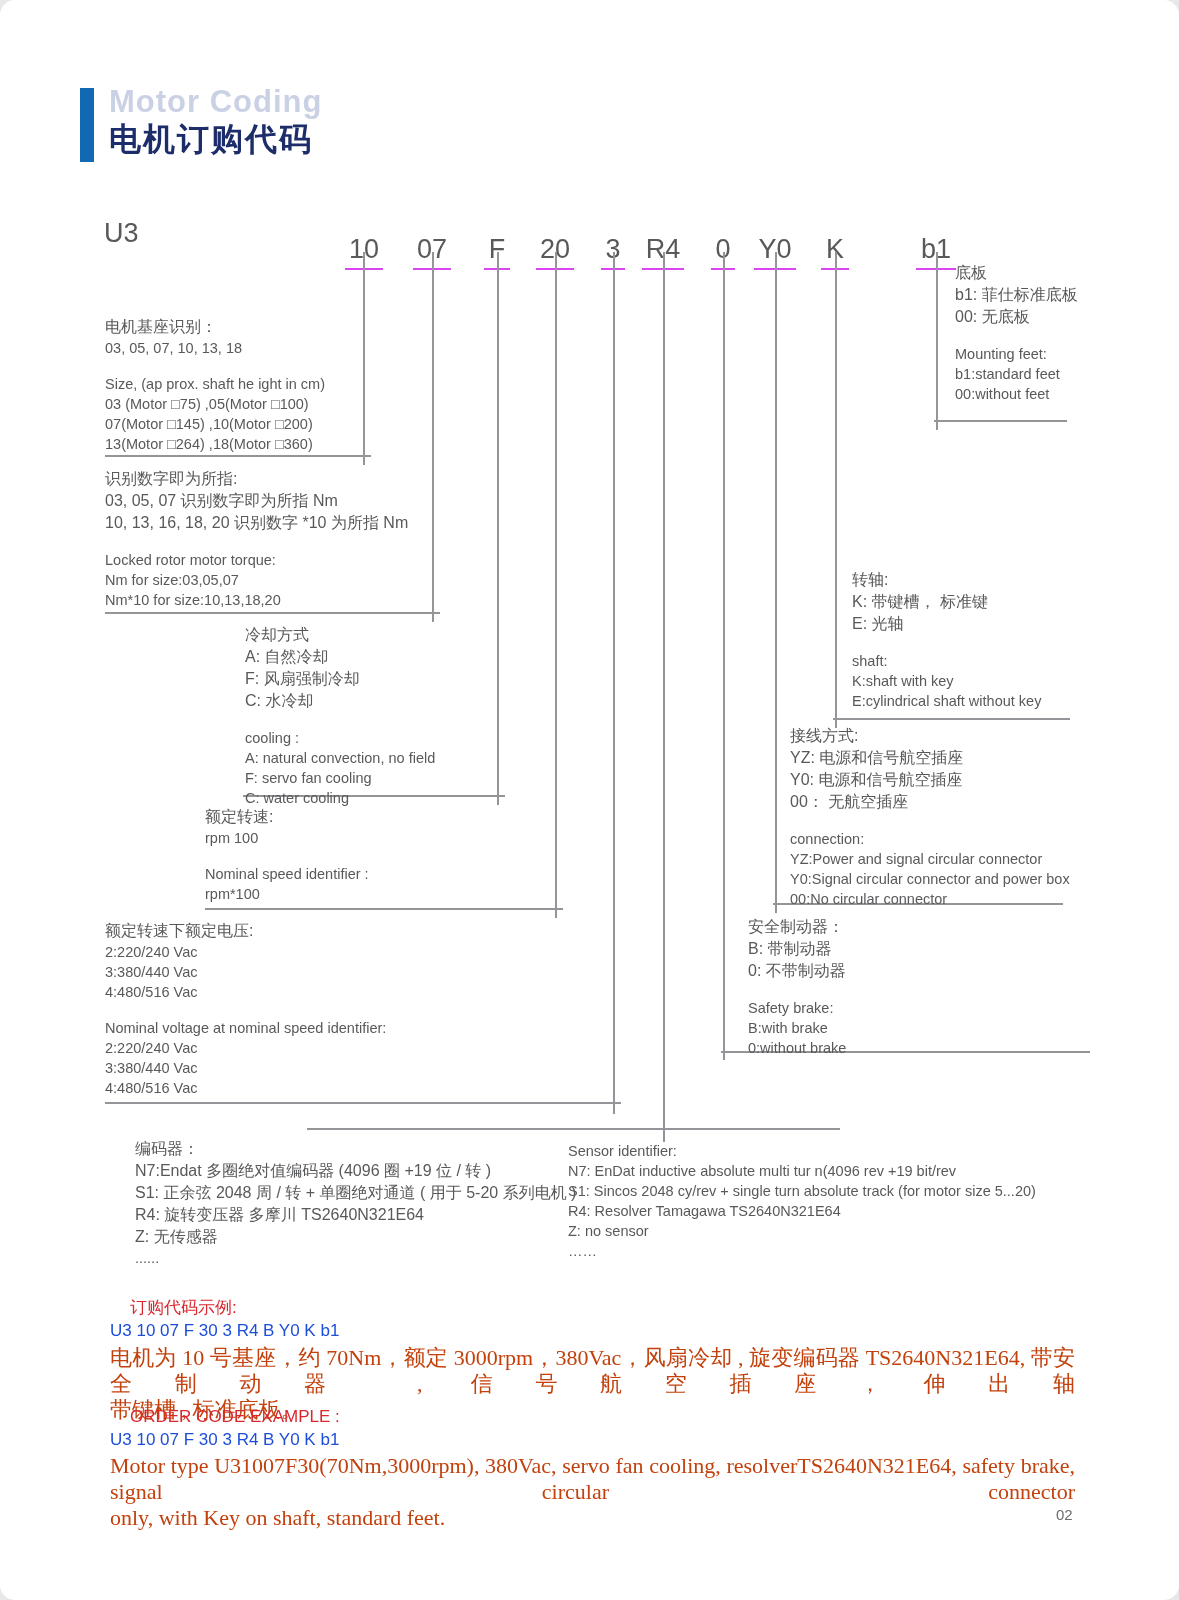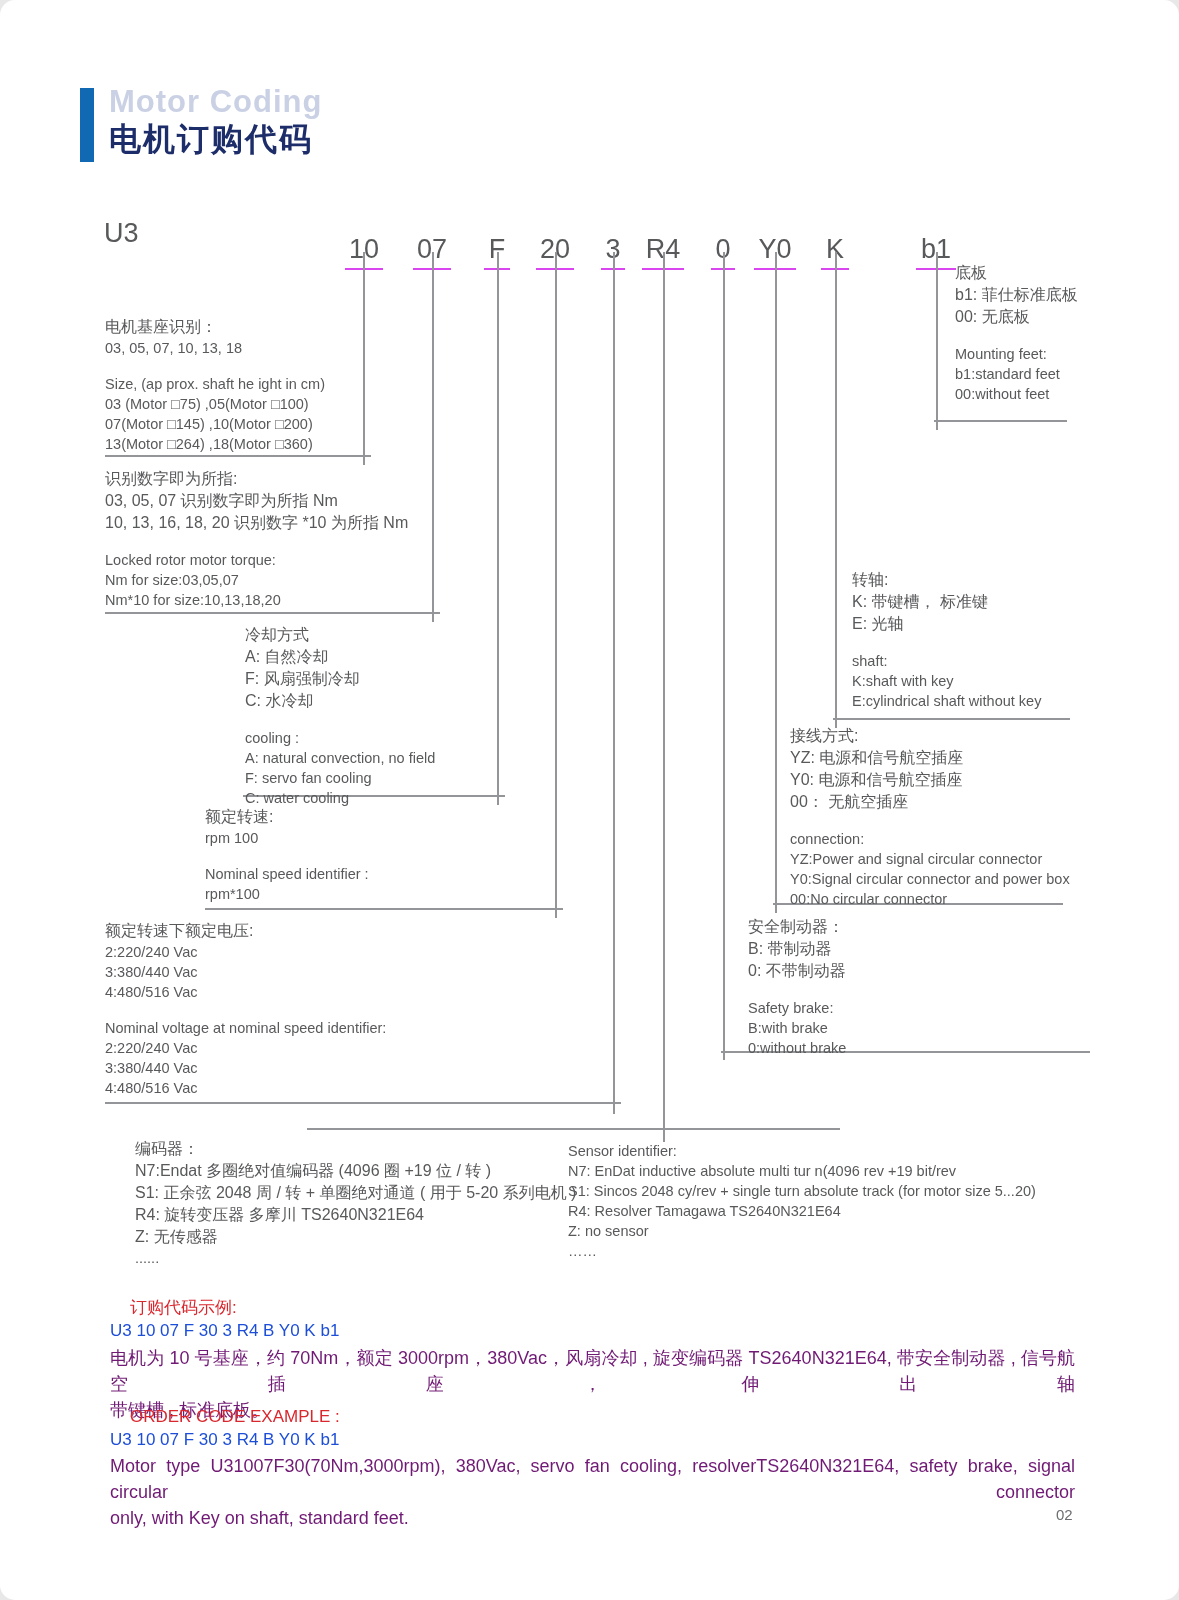--- a/index.html
+++ b/index.html
@@ -20,21 +20,21 @@
   .hline{position:absolute;height:1.5px;background:#939598;}
   .vline{position:absolute;width:1.5px;background:#939598;}
   
   .note{position:absolute;}
   .note .line{font-size:14.5px;line-height:20px;white-space:nowrap;color:#58595b;}
   .note .line.cn{font-size:16px;line-height:22px;}
   .note .line.blank{height:16px;}
   
   .ex-head{position:absolute;font-size:17px;font-weight:500;color:#d9272e;white-space:nowrap;margin-left:20px;}
   .ex-code{position:absolute;font-size:17px;color:#1d4ed8;white-space:nowrap;}
-  .ex-body{position:absolute;width:965px;font-size:18px;line-height:26px;color:#701a75;}
+  .ex-body{position:absolute;width:965px;font-size:22px;line-height:26px;color:#c2410c;font-family:Liberation Serif, serif;}
   .ex-body .jline{text-align:justify;text-align-last:justify;}
   .page-num{position:absolute;left:1048px;top:1506px;font-size:15px;color:#6d6e71;margin-left:8px;}
 </style>
 </head>
 <body>
 
 <div id="page">
 
   <div class="accent-bar"></div>
   <div class="title-en">Motor Coding</div>

